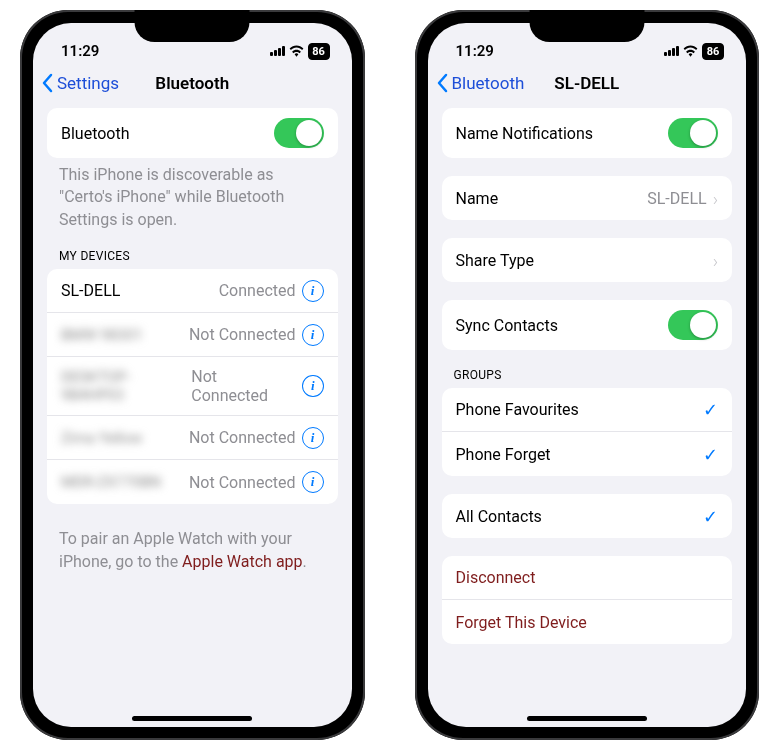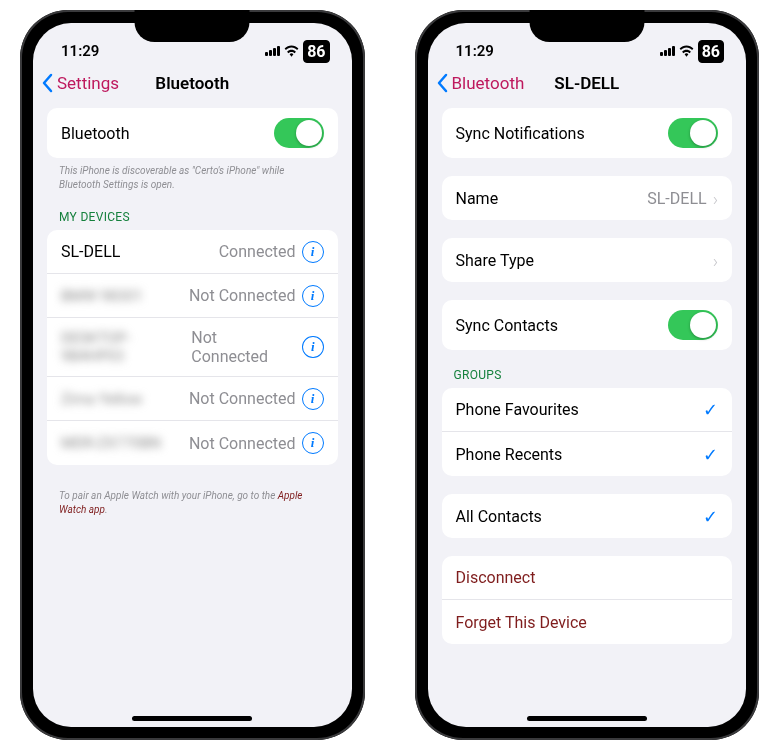--- a/index.html
+++ b/index.html
@@ -55,40 +55,40 @@
     flex-shrink: 0;
   }
   .status-right { display: flex; align-items: center; gap: 4px; }
   .signal { display: inline-flex; align-items: flex-end; gap: 1px; }
   .signal span { width: 3px; background: #000; border-radius: 1px; }
   .signal span:nth-child(1){ height:4px } .signal span:nth-child(2){ height:6px }
   .signal span:nth-child(3){ height:8px } .signal span:nth-child(4){ height:10px }
   .wifi { width:15px; height:12px; }
   .battery-box {
     border: 1px solid #000; border-radius: 4px; padding: 1px 3px;
-    font-size: 16px; font-weight: 700; background:#000; color:#fff;
+    font-size: 11px; font-weight: 700; background:#000; color:#fff;
     min-width:22px; text-align:center;
   }
   .nav {
     display: flex;
     align-items: center;
     padding: 6px 10px 10px;
     position: relative;
     flex-shrink: 0;
   }
   .back {
-    display: flex; align-items:center; color:#be185d; font-size:17px;
+    display: flex; align-items:center; color:#1d4ed8; font-size:17px;
     position:absolute; left:8px;
   }
   .back svg { width:12px; height:20px; margin-right:4px; }
   .title { flex:1; text-align:center; font-size:17px; font-weight:600; color:#000; }
   .content { flex:1; overflow:hidden; padding: 5px 0 0; }
   .group { margin: 0 14px 18px; }
   .group-header {
-    font-size:12px; color:#15803d; text-transform:uppercase;
+    font-size:12px; color:#000000; text-transform:uppercase;
     padding: 0 12px 6px; letter-spacing:0.3px;
     display:flex; align-items:center; gap:6px;
   }
   .card {
     background:#fff; border-radius:10px; overflow:hidden;
   }
   .row {
     display:flex; align-items:center; justify-content:space-between;
     padding: 10px 14px; min-height:44px;
     border-bottom: 0.5px solid #e5e5ea;
@@ -106,21 +106,21 @@
   .toggle {
     width:50px; height:30px; border-radius:15px; background:#34c759;
     position:relative;
   }
   .toggle::after {
     content:''; position:absolute; right:2px; top:2px;
     width:26px; height:26px; border-radius:50%; background:#fff;
     box-shadow:0 1px 3px rgba(0,0,0,0.3);
   }
   .footer-text {
-    font-size:10px; color:#8e8e93; padding: 6px 12px 0; line-height:1.4;font-style:italic;
+    font-size:16px; color:#8e8e93; padding: 6px 12px 0; line-height:1.4;
   }
   .footer-text a { color:#7f1d1d; text-decoration:none; }
   .blur {
     filter: blur(4px); color:#888; font-size:15px;
   }
   .check { color:#007aff; font-size:18px; font-weight:400; }
   .spinner {
     width:14px; height:14px; border:2px solid #c7c7cc; border-top-color:transparent;
     border-radius:50%;
   }
@@ -248,21 +248,21 @@
           </svg>
         <span>Bluetooth</span>
       </span>
       <span class="title">SL-DELL</span>
     </div>
     <div class="content">
 
       <div class="group">
         <div class="card">
           <div class="row">
-            <span class="row-label">Sync Notifications</span>
+            <span class="row-label">Name Notifications</span>
             <span class="toggle"></span>
           </div>
         </div>
       </div>
 
       <div class="group">
         <div class="card">
           <div class="row">
             <span class="row-label">Name</span>
             <span class="row-value">
@@ -294,21 +294,21 @@
       </div>
 
       <div class="group">
         <div class="group-header">GROUPS</div>
         <div class="card" id="groups-list">
             <div class="row">
     <span class="row-label">Phone Favourites</span>
     <span class="check">✓</span>
             </div>
             <div class="row">
-    <span class="row-label">Phone Recents</span>
+    <span class="row-label">Phone Forget</span>
     <span class="check">✓</span>
             </div>
           </div>
       </div>
 
       <div class="group">
         <div class="card">
           <div class="row">
             <span class="row-label">All Contacts</span>
             <span class="check">✓</span>

